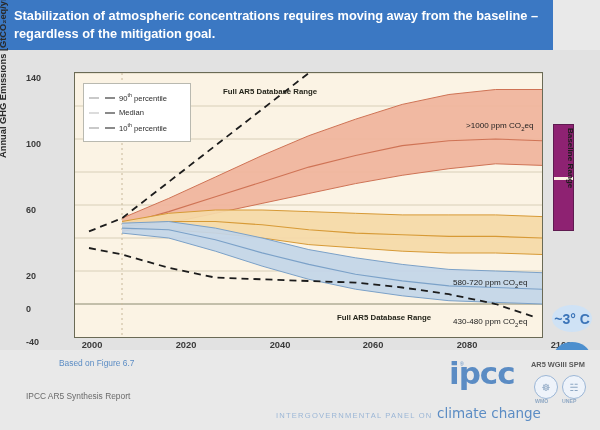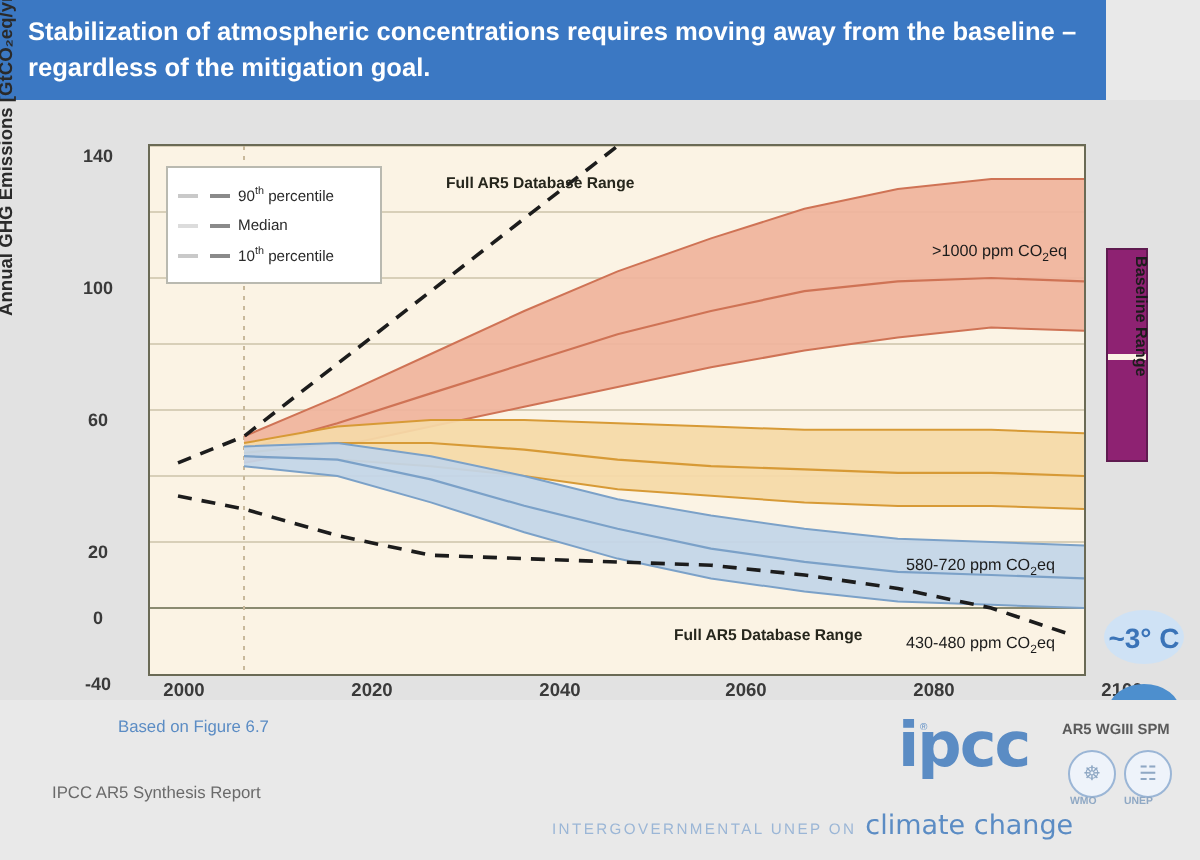--- a/index.html
+++ b/index.html
@@ -33,21 +33,21 @@
     overflow:hidden;
   }
   #plot-svg{position:absolute;left:0;top:0;}
   
   #y-axis-title{
     position:absolute;left:-16px;top:86px;
     transform:rotate(-90deg);transform-origin:left top;
     font-size:9.3px;font-weight:bold;color:#2a2a2a;white-space:nowrap;
   }
   .ytick{
-    position:absolute;right:0;width:46px;text-align:center;
+    position:absolute;right:0;width:46px;text-align:left;
     font-size:9px;color:#3a3a3a;font-weight:bold;
   }
   #y-axis{position:absolute;left:14px;top:22px;width:58px;height:266px;}
   #x-axis{position:absolute;left:74px;top:290px;width:470px;height:18px;}
   .xtick{
     position:absolute;top:0;font-size:9.3px;color:#3a3a3a;font-weight:bold;
     transform:translateX(-50%);
     margin-left:18px;
   }
   
@@ -253,21 +253,21 @@
 <div id="footer">
   <div id="figure-credit">Based on Figure 6.7</div>
   <div id="report-label">IPCC AR5 Synthesis Report</div>
 
   <div id="ipcc-logo">
     <div id="ipcc-word">ipcc</div>
     <div id="ipcc-reg">®</div>
   </div>
 
   <div id="ipcc-tagline">
-    <span class="small">INTERGOVERNMENTAL UNEP ON</span>
+    <span class="small">INTERGOVERNMENTAL PANEL ON</span>
     <span class="big">climate change</span>
   </div>
 
   <div id="wg-label">AR5 WGIII SPM</div>
 
   <div class="org-logo" id="wmo-logo">
     <span class="org-glyph">☸</span>
   </div>
   <div class="org-name" id="wmo-name">WMO</div>
 

